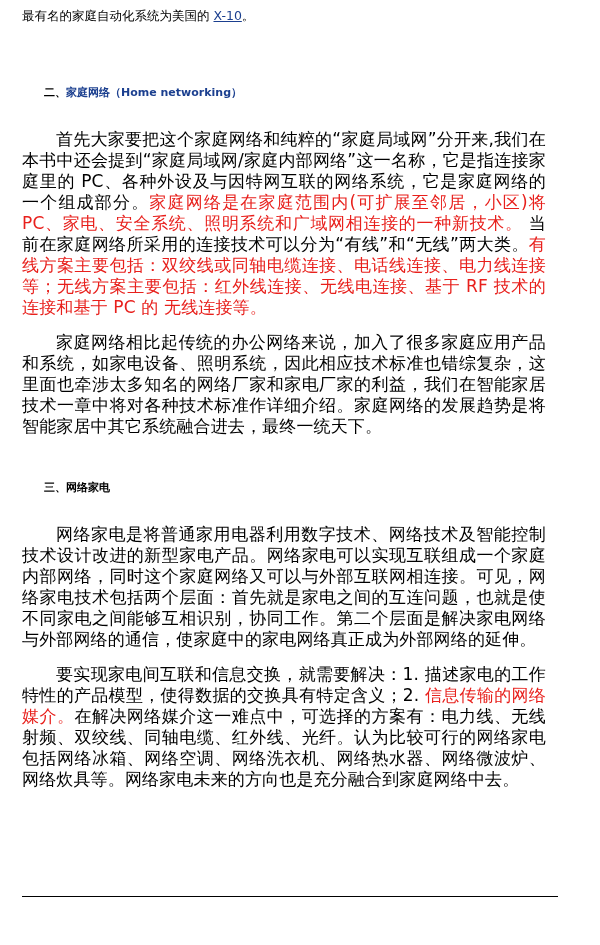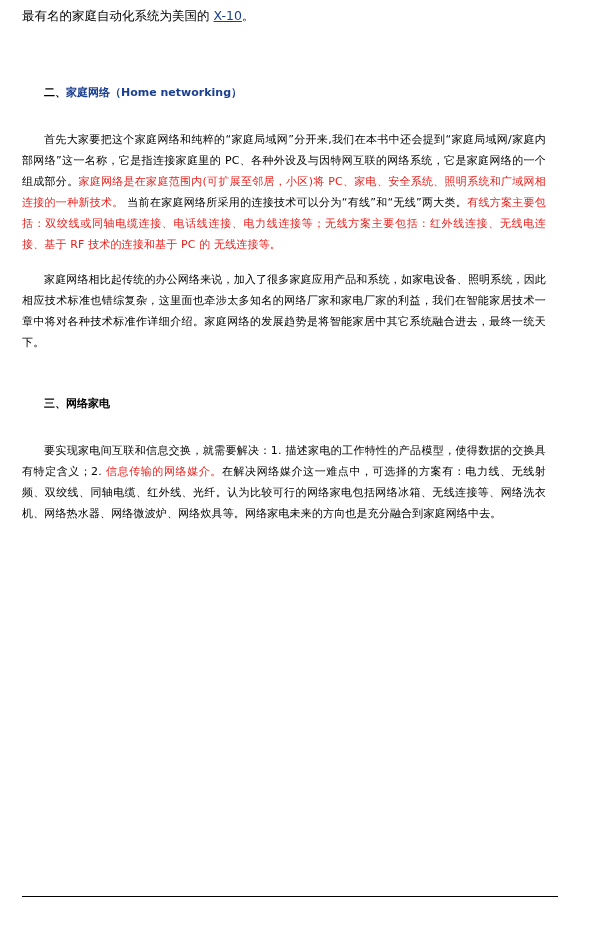--- a/index.html
+++ b/index.html
@@ -15,21 +15,21 @@
     overflow: hidden;
   }
   .page {
     position: relative;
     width: 580px;
     height: 945px;
     box-sizing: border-box;
     padding: 0 22px;
   }
   .para {
-    font-size: 11px;
+    font-size: 17px;
     line-height: 21px;
     text-align: justify;
     margin: 0 12px 14px 0;
     letter-spacing: 0.15px;
   }
   .indent {
     text-indent: 2em;
   }
   .heading {
     font-size: 11px;
@@ -95,22 +95,23 @@
   <p class="para indent"><span>首先大家要把这个家庭网络和纯粹的“家庭局域网”分开来,我们在本书中还会提到“家庭局域网/家庭内部网络”这一名称，它是指连接家庭里的 PC、各种外设及与因特网互联的网络系统，它是家庭网络的一个组成部分。</span><span class="red">家庭网络是在家庭范围内(可扩展至邻居，小区)将 PC、家电、安全系统、照明系统和广域网相连接的一种新技术。</span><span> 当前在家庭网络所采用的连接技术可以分为“有线”和“无线”两大类。</span><span class="red">有线方案主要包括：双绞线或同轴电缆连接、电话线连接、电力线连接等；无线方案主要包括：红外线连接、无线电连接、基于 RF 技术的连接和基于 PC 的 无线连接等。</span></p>
 
   <p class="para indent"><span>家庭网络相比起传统的办公网络来说，加入了很多家庭应用产品和系统，如家电设备、照明系统，因此相应技术标准也错综复杂，这里面也牵涉太多知名的网络厂家和家电厂家的利益，我们在智能家居技术一章中将对各种技术标准作详细介绍。家庭网络的发展趋势是将智能家居中其它系统融合进去，最终一统天下。</span></p>
 
   <div class="gap-mid"></div>
 
   <h2 class="heading"><span>三、</span><span>网络家电</span></h2>
 
   <div class="gap-small"></div>
 
+  <p class="para indent"><span>网络家电是将普通家用电器利用数字技术、网络技术及智能控制技术设计改进的新型家电产品。网络家电可以实现互联组成一个家庭内部网络，同时这个家庭网络又可以与外部互联网相连接。可见，网络家电技术包括两个层面：首先就是家电之间的互连问题，也就是使不同家电之间能够互相识别，协同工作。第二个层面是解决家电网络与外部网络的通信，使家庭中的家电网络真正成为外部网络的延伸。</span></p>
 
-  <p class="para indent"><span>要实现家电间互联和信息交换，就需要解决：1. 描述家电的工作特性的产品模型，使得数据的交换具有特定含义；2. </span><span class="red">信息传输的网络媒介。</span><span>在解决网络媒介这一难点中，可选择的方案有：电力线、无线射频、双绞线、同轴电缆、红外线、光纤。认为比较可行的网络家电包括网络冰箱、无线连接等、网络洗衣机、网络热水器、网络微波炉、网络炊具等。网络家电未来的方向也是充分融合到家庭网络中去。</span></p>
+  <p class="para indent"><span>要实现家电间互联和信息交换，就需要解决：1. 描述家电的工作特性的产品模型，使得数据的交换具有特定含义；2. </span><span class="red">信息传输的网络媒介。</span><span>在解决网络媒介这一难点中，可选择的方案有：电力线、无线射频、双绞线、同轴电缆、红外线、光纤。认为比较可行的网络家电包括网络冰箱、网络空调、网络洗衣机、网络热水器、网络微波炉、网络炊具等。网络家电未来的方向也是充分融合到家庭网络中去。</span></p>
 
   <div class="gap-mid"></div>
 
 
   <hr class="hr-rule">
 
 
 </div>
 
 </body></html>

